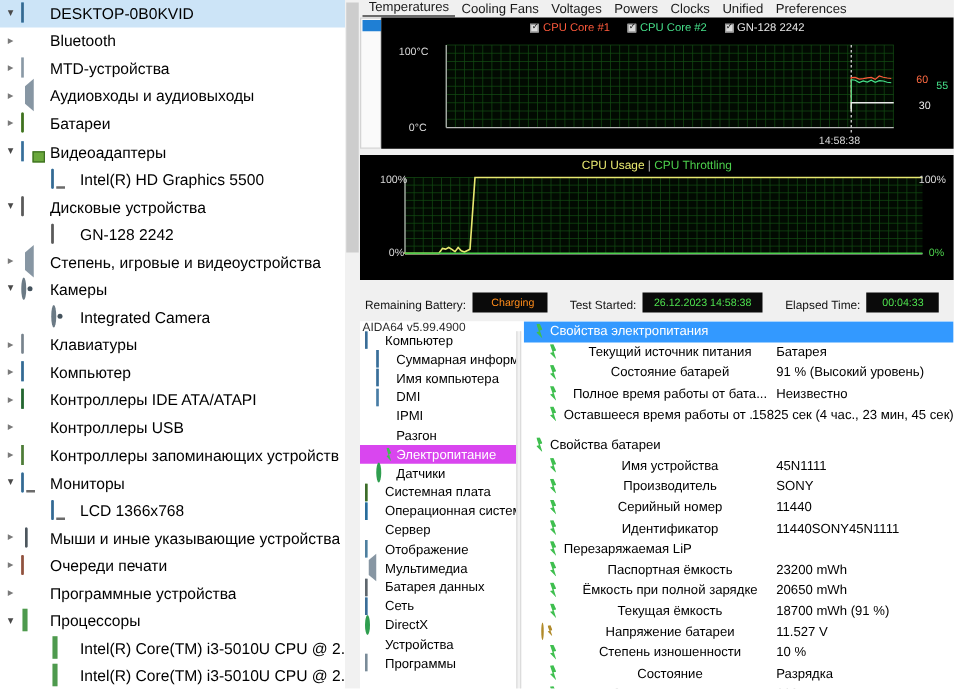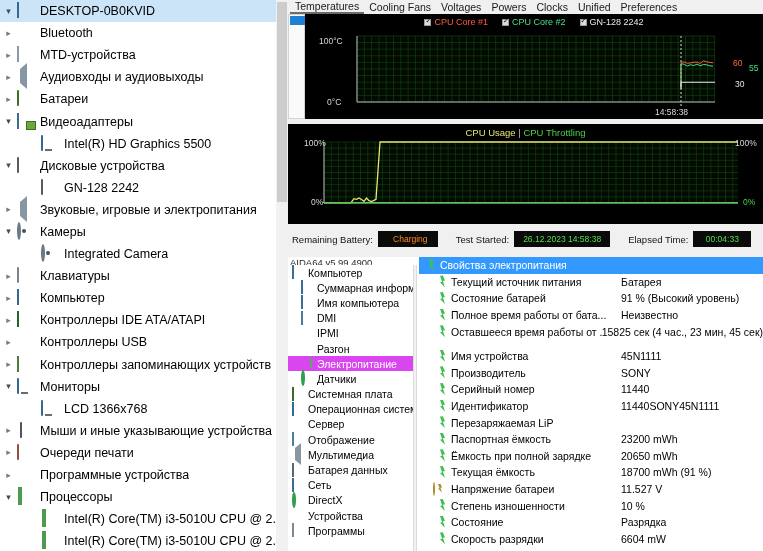--- a/index.html
+++ b/index.html
@@ -92,21 +92,21 @@
   .graph-title { position:absolute; width:100%; text-align:center; top:3px; font-size:9.5px; }
   .legend-row { position:absolute; width:100%; top:3px; display:flex; justify-content:center; gap:14px; font-size:9px; }
   .legend-item { display:flex; align-items:center; gap:3px; }
   .lgd-chk { width:7px;height:7px;background:#dcdcdc;border:1px solid #9a9a9a; position:relative;}
   .lgd-chk:after{content:"✓";position:absolute;left:0px;top:-3px;font-size:7px;color:#111;}
   .ylab { position:absolute; color:#d8d8d8; font-size:8.5px; }
 
   
   #hw-status {
     position:absolute; left:0; top:214px; width:475px; height:22px;
-    display:flex; align-items:center; font-size:9.5px; color:#111;
+    display:flex; align-items:flex-end; font-size:9.5px; color:#111;
   }
   .st-label { margin-left:4px; margin-right:5px; }
   .st-val {
     background:#0a0a0a; color:#4ee04e; font-size:8.5px;
     padding:3px 6px; min-width:60px; text-align:center;
     font-family:"Liberation Sans", sans-serif;
   }
   .st-val.orange { color:#ff8c1a;padding-left:11px; }
 
   #hw-buttons {
@@ -165,21 +165,21 @@
   .ad-row { display:flex; align-items:center; height:16.6px; font-size:10.5px; white-space:nowrap; }
   .ad-row.hdr { font-weight:normal; }
   .ad-row.hdr.sel { background:#3399ff; color:#fff; }
   .ad-ind { min-width:3px; }
   .ad-ind.l2 { min-width:14px; }
   .ad-bico { width:15px; min-width:15px; height:13px; position:relative; margin-right:3px; }
   .bbatt { width:5px;height:11px;background:#3fbf4f;border-radius:1px;margin-top:1px; }
   .bbatt:after{content:"";position:absolute;left:7px;top:0px;width:5px;height:12px;background:#3fbf4f;clip-path:polygon(55% 0,100% 42%,58% 46%,100% 100%,0 58%,42% 54%,0 2%);}
   .bvolt { width:12px;height:12px;border:1.5px solid #b08a2a;border-radius:50%;margin-top:1px;position:relative;}
   .bvolt:after{content:"";position:absolute;left:4px;top:1px;width:4px;height:9px;background:#b08a2a;clip-path:polygon(60% 0,100% 45%,60% 48%,100% 100%,0 55%,40% 52%,0 5%);}
-  .ad-key { width:170px; overflow:hidden; }
+  .ad-key { width:170px; overflow:hidden;text-align:center; }
   .ad-val { color:#000; }
   .ad-spacer { height:8px; }
 </style>
 </head>
 <body>
 
 <div id="devmgr">
   <div id="devmgr-tree">
       <div class="dm-row root">
         <span class="dm-chevron exp">▾</span>
@@ -224,21 +224,21 @@
       </div>
       <div class="dm-row">
         <span class="dm-chevron"></span>
         <span class="dm-indent"></span>
         <span class="dm-ico"><span class="ico-disk"></span></span>
         <span class="dm-label">GN-128 2242</span>
       </div>
       <div class="dm-row">
         <span class="dm-chevron">▸</span>
         <span class="dm-ico"><span class="ico-audio"></span></span>
-        <span class="dm-label">Звуковые, игровые и электропитания</span>
+        <span class="dm-label">Степень, игровые и видеоустройства</span>
       </div>
       <div class="dm-row">
         <span class="dm-chevron exp">▾</span>
         <span class="dm-ico"><span class="ico-cam"></span></span>
         <span class="dm-label">Камеры</span>
       </div>
       <div class="dm-row">
         <span class="dm-chevron"></span>
         <span class="dm-indent"></span>
         <span class="dm-ico"><span class="ico-cam"></span></span>
@@ -655,20 +655,25 @@
         <span class="ad-key" style="">Полное время работы от бата...</span>
         <span class="ad-val">Неизвестно</span>
       </div>
       <div class="ad-row">
         <span class="ad-ind l2"></span>
         <span class="ad-bico"><span class="bbatt"></span></span>
         <span class="ad-key" style="">Оставшееся время работы от ...</span>
         <span class="ad-val">15825 сек (4 час., 23 мин, 45 сек)</span>
       </div>
       <div class="ad-spacer"></div>
+      <div class="ad-row hdr">
+        <span class="ad-ind"></span>
+        <span class="ad-bico"><span class="bbatt"></span></span>
+        <span class="ad-key" style="width:auto;">Свойства батареи</span>
+      </div>
       <div class="ad-row">
         <span class="ad-ind l2"></span>
         <span class="ad-bico"><span class="bbatt"></span></span>
         <span class="ad-key" style="">Имя устройства</span>
         <span class="ad-val">45N1111</span>
       </div>
       <div class="ad-row">
         <span class="ad-ind l2"></span>
         <span class="ad-bico"><span class="bbatt"></span></span>
         <span class="ad-key" style="">Производитель</span>

